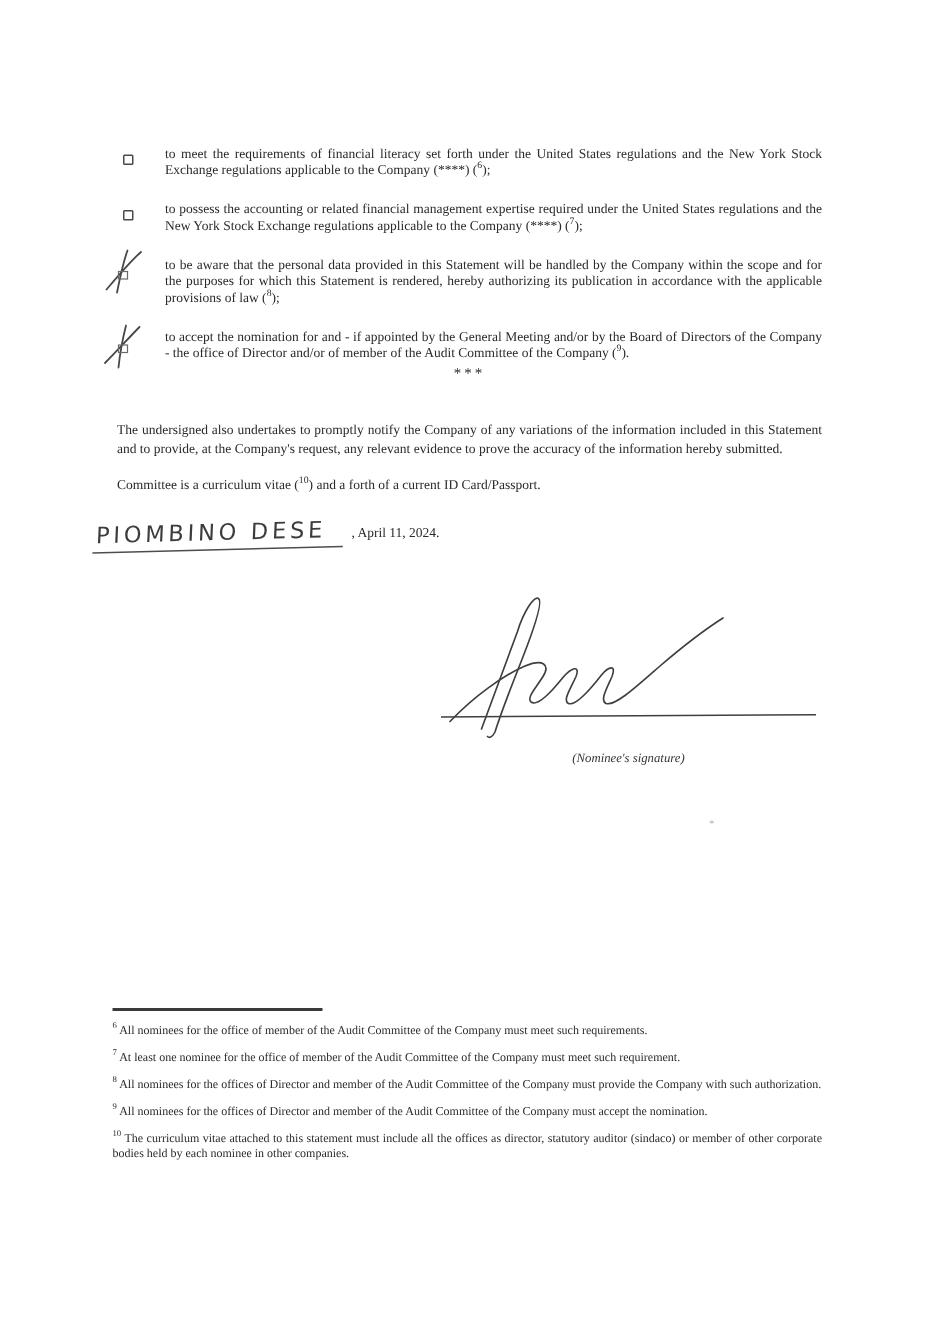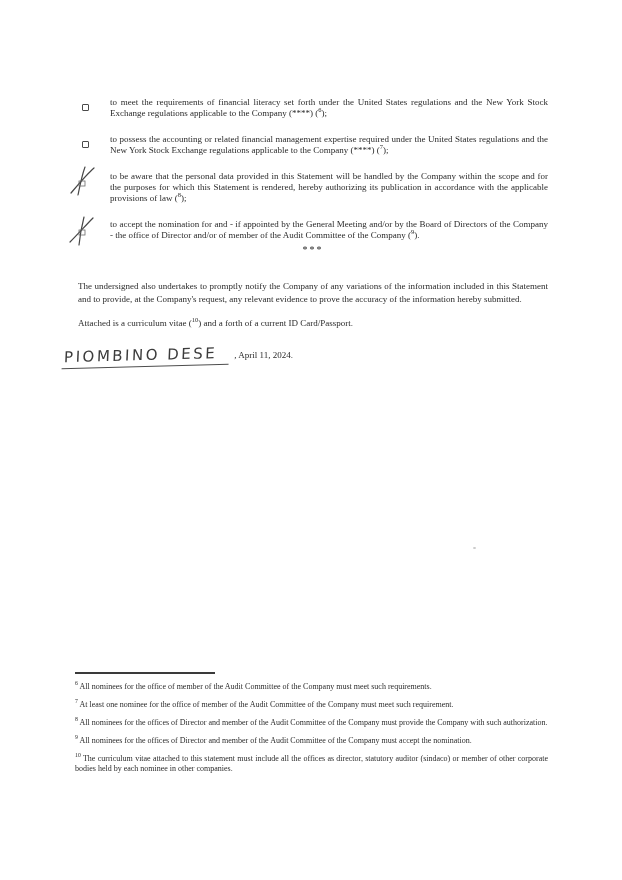--- a/index.html
+++ b/index.html
@@ -93,27 +93,35 @@
         </svg>
       </div>
       <div class="itext"><span>to accept the nomination for and - if appointed by the General Meeting and/or by the Board of Directors of the Company - the office of Director and/or of member of the Audit Committee of the Company (</span><span class="fnref">9</span><span>).</span></div>
     </div>
   </div>
 
   <div class="stars">***</div>
 
   <p class="para1">The undersigned also undertakes to promptly notify the Company of any variations of the information included in this Statement and to provide, at the Company's request, any relevant evidence to prove the accuracy of the information hereby submitted.</p>
 
-  <p class="attached"><span>Attached is a </span><span class="it">curriculum vitae</span><span> (</span><span class="fnref">10</span><span>) and a forth of a current ID Card/Passport.</span></p>
+  <p class="attached"><span>Committee is a </span><span class="it">curriculum vitae</span><span> (</span><span class="fnref">10</span><span>) and a forth of a current ID Card/Passport.</span></p>
 
   <div class="placedate">
     <span class="handwriting">PIOMBINO DESE</span>
     <span class="pd-date">, April 11, 2024.</span>
   </div>
 
+  <div class="sig">
+    <svg width="262" height="100" viewBox="0 0 262 100">
+      <path d="M6,85 L256,83.5" stroke="#3f3f3f" stroke-width="1" fill="none"></path>
+      <path d="M33,93 C40,74 48,52 57,28 C61,15 68,4 71,6 C74,8 68,26 61,44 C54,62 47,79 42,95 C40,99 38,99 37,98" stroke="#3f3f3f" stroke-width="1.1" fill="none" stroke-linecap="round"></path>
+      <path d="M12,88 C28,71 48,57 62,51 C74,46 79,50 74,58 C69,66 63,72 66,75 C70,78 79,69 87,59 C93,52 99,50 96,58 C92,67 87,74 91,76 C96,78 106,66 113,57 C118,51 123,50 120,58 C116,67 112,74 116,76 C122,78 136,65 152,51 C166,39 183,26 194,19" stroke="#3f3f3f" stroke-width="1.1" fill="none" stroke-linecap="round"></path>
+    </svg>
+    <div class="sigcaption">(Nominee's signature)</div>
+  </div>
 
   <div class="speck"></div>
 
   <div class="footnotes">
     <div class="fnrule"></div>
 
     <p class="fn"><span class="fnref">6</span> <span>All nominees for the office of member of the Audit Committee of the Company must meet such requirements.</span></p>
 
     <p class="fn"><span class="fnref">7</span> <span>At least one nominee for the office of member of the Audit Committee of the Company must meet such requirement.</span></p>
 

